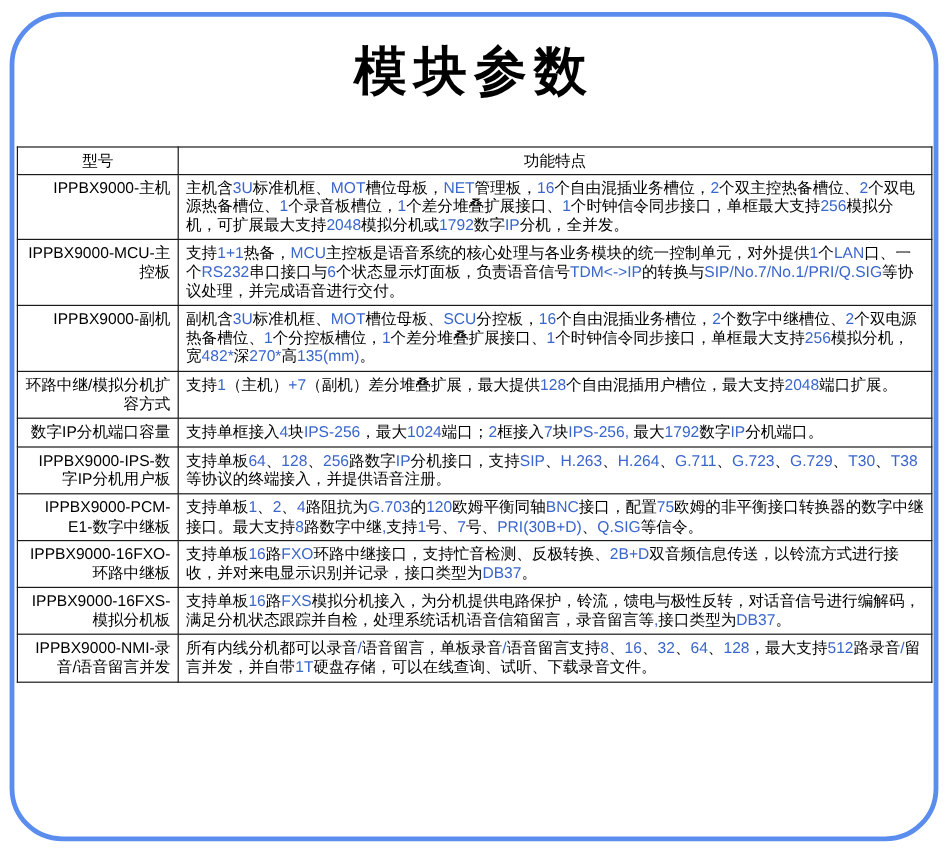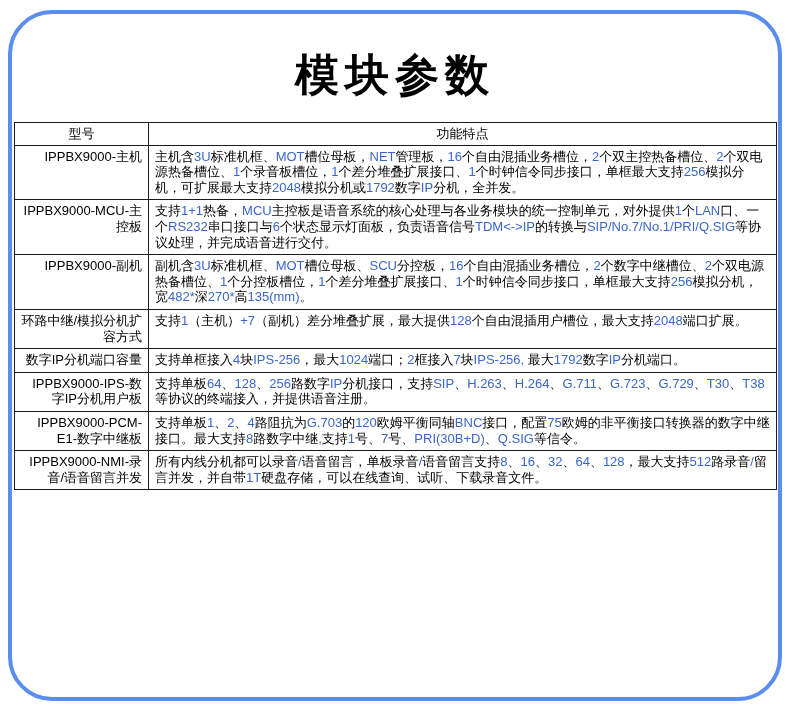--- a/index.html
+++ b/index.html
@@ -16,21 +16,21 @@
   }
   .frame{
     position:absolute;
     left:8px;top:10px;right:8px;bottom:6px;
     border:4px solid var(--frame);
     border-radius:44px;
     pointer-events:none;
   }
   .title{
     margin:0;
-    padding-top:46px;
+    padding-top:30px;
     text-align:center;
     font-size:44px;
     font-weight:700;
     letter-spacing:6px;
     color:#000;
   }
   .table-wrap{
     position:absolute;
     left:14px;right:13px;top:122px;border-radius:29px;
   }
@@ -108,21 +108,29 @@
   <tr>
     <td class="model-cell">IPPBX9000-IPS-数字IP分机用户板</td>
     <td class="feature-cell">支持单板<span class="ascii">64</span>、<span class="ascii">128</span>、<span class="ascii">256</span>路数字<span class="ascii">IP</span>分机接口，支持<span class="ascii">SIP</span>、<span class="ascii">H.263</span>、<span class="ascii">H.264</span>、<span class="ascii">G.711</span>、<span class="ascii">G.723</span>、<span class="ascii">G.729</span>、<span class="ascii">T30</span>、<span class="ascii">T38</span>等协议的终端接入，并提供语音注册。</td>
   </tr>
 
   <tr>
     <td class="model-cell">IPPBX9000-PCM-E1-数字中继板</td>
     <td class="feature-cell">支持单板<span class="ascii">1</span>、<span class="ascii">2</span>、<span class="ascii">4</span>路阻抗为<span class="ascii">G.703</span>的<span class="ascii">120</span>欧姆平衡同轴<span class="ascii">BNC</span>接口，配置<span class="ascii">75</span>欧姆的非平衡接口转换器的数字中继接口。最大支持<span class="ascii">8</span>路数字中继<span class="ascii">,</span>支持<span class="ascii">1</span>号、<span class="ascii">7</span>号、<span class="ascii">PRI(30B+D)</span>、<span class="ascii">Q.SIG</span>等信令。</td>
   </tr>
 
+  <tr>
+    <td class="model-cell">IPPBX9000-16FXO-环路中继板</td>
+    <td class="feature-cell">支持单板<span class="ascii">16</span>路<span class="ascii">FXO</span>环路中继接口，支持忙音检测、反极转换、<span class="ascii">2B+D</span>双音频信息传送，以铃流方式进行接收，并对来电显示识别并记录，接口类型为<span class="ascii">DB37</span>。</td>
+  </tr>
 
+  <tr>
+    <td class="model-cell">IPPBX9000-16FXS-模拟分机板</td>
+    <td class="feature-cell">支持单板<span class="ascii">16</span>路<span class="ascii">FXS</span>模拟分机接入，为分机提供电路保护，铃流，馈电与极性反转，对话音信号进行编解码，满足分机状态跟踪并自检，处理系统话机语音信箱留言，录音留言等<span class="ascii">,</span>接口类型为<span class="ascii">DB37</span>。</td>
+  </tr>
 
   <tr>
     <td class="model-cell">IPPBX9000-NMI-录音/语音留言并发</td>
     <td class="feature-cell">所有内线分机都可以录音<span class="ascii">/</span>语音留言，单板录音<span class="ascii">/</span>语音留言支持<span class="ascii">8</span>、<span class="ascii">16</span>、<span class="ascii">32</span>、<span class="ascii">64</span>、<span class="ascii">128</span>，最大支持<span class="ascii">512</span>路录音<span class="ascii">/</span>留言并发，并自带<span class="ascii">1T</span>硬盘存储，可以在线查询、试听、下载录音文件。</td>
   </tr>
 </tbody>
     </table>
   </div>
 </div>
 

